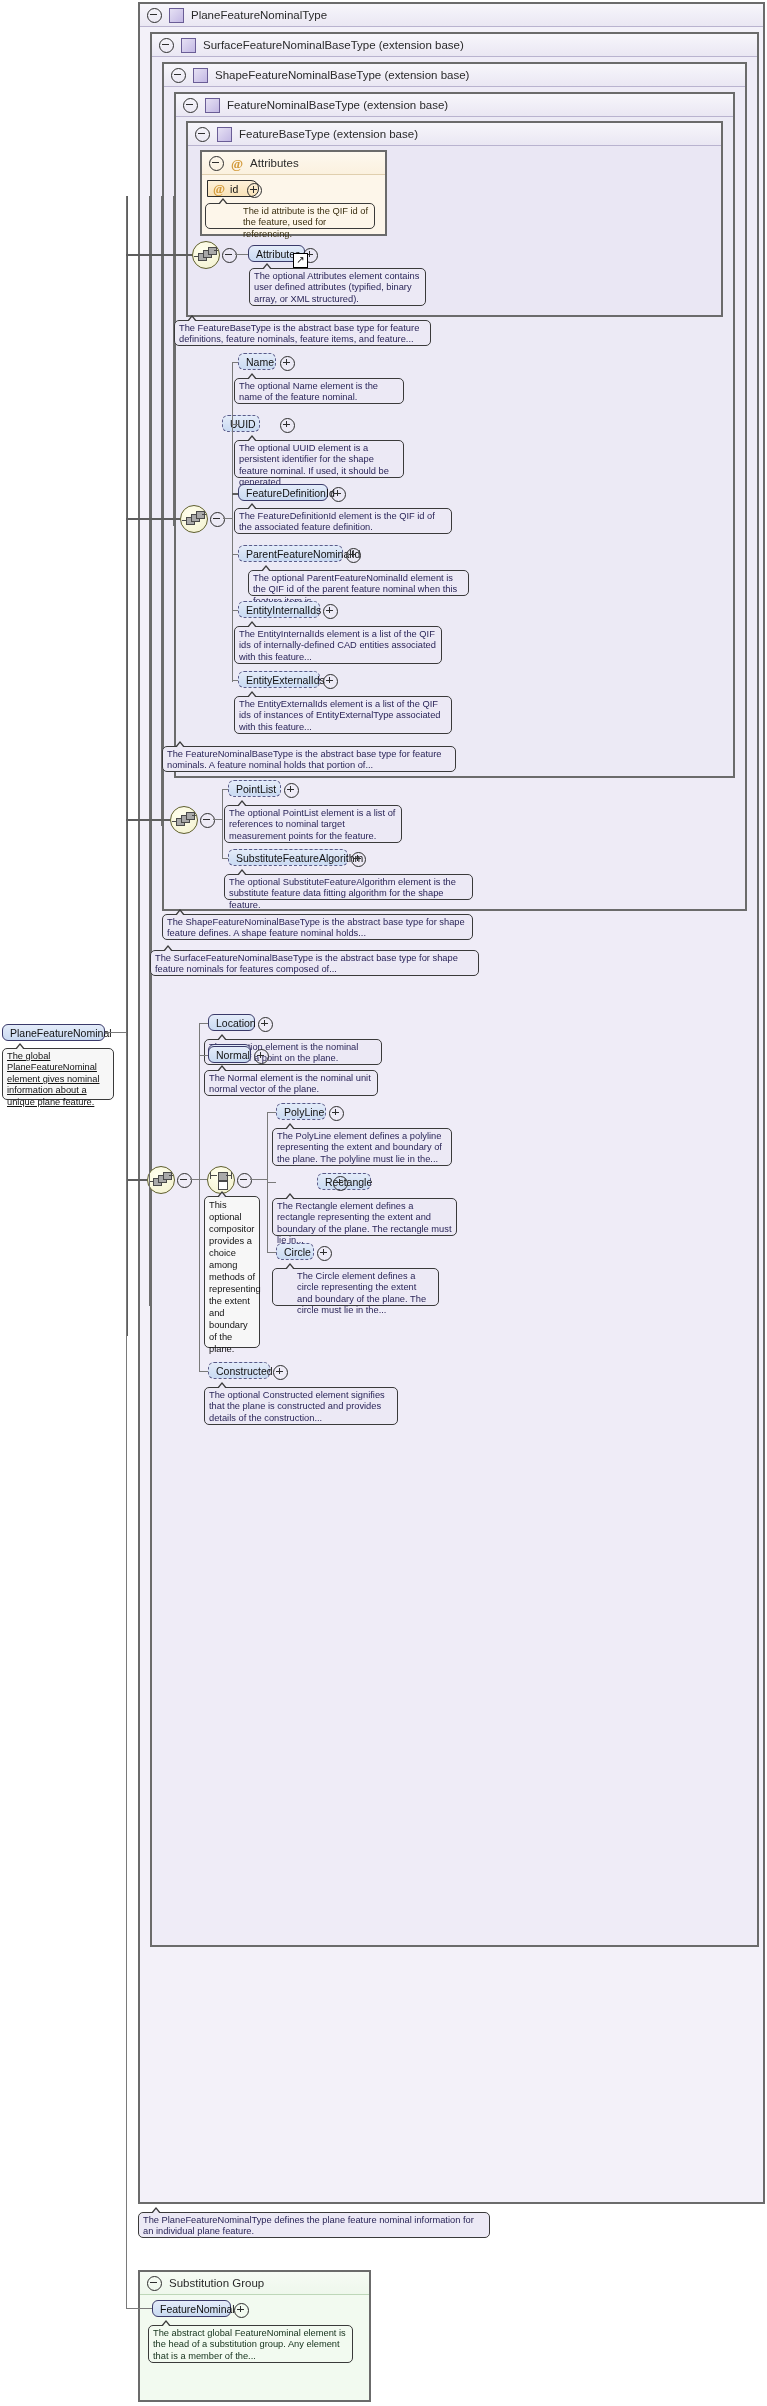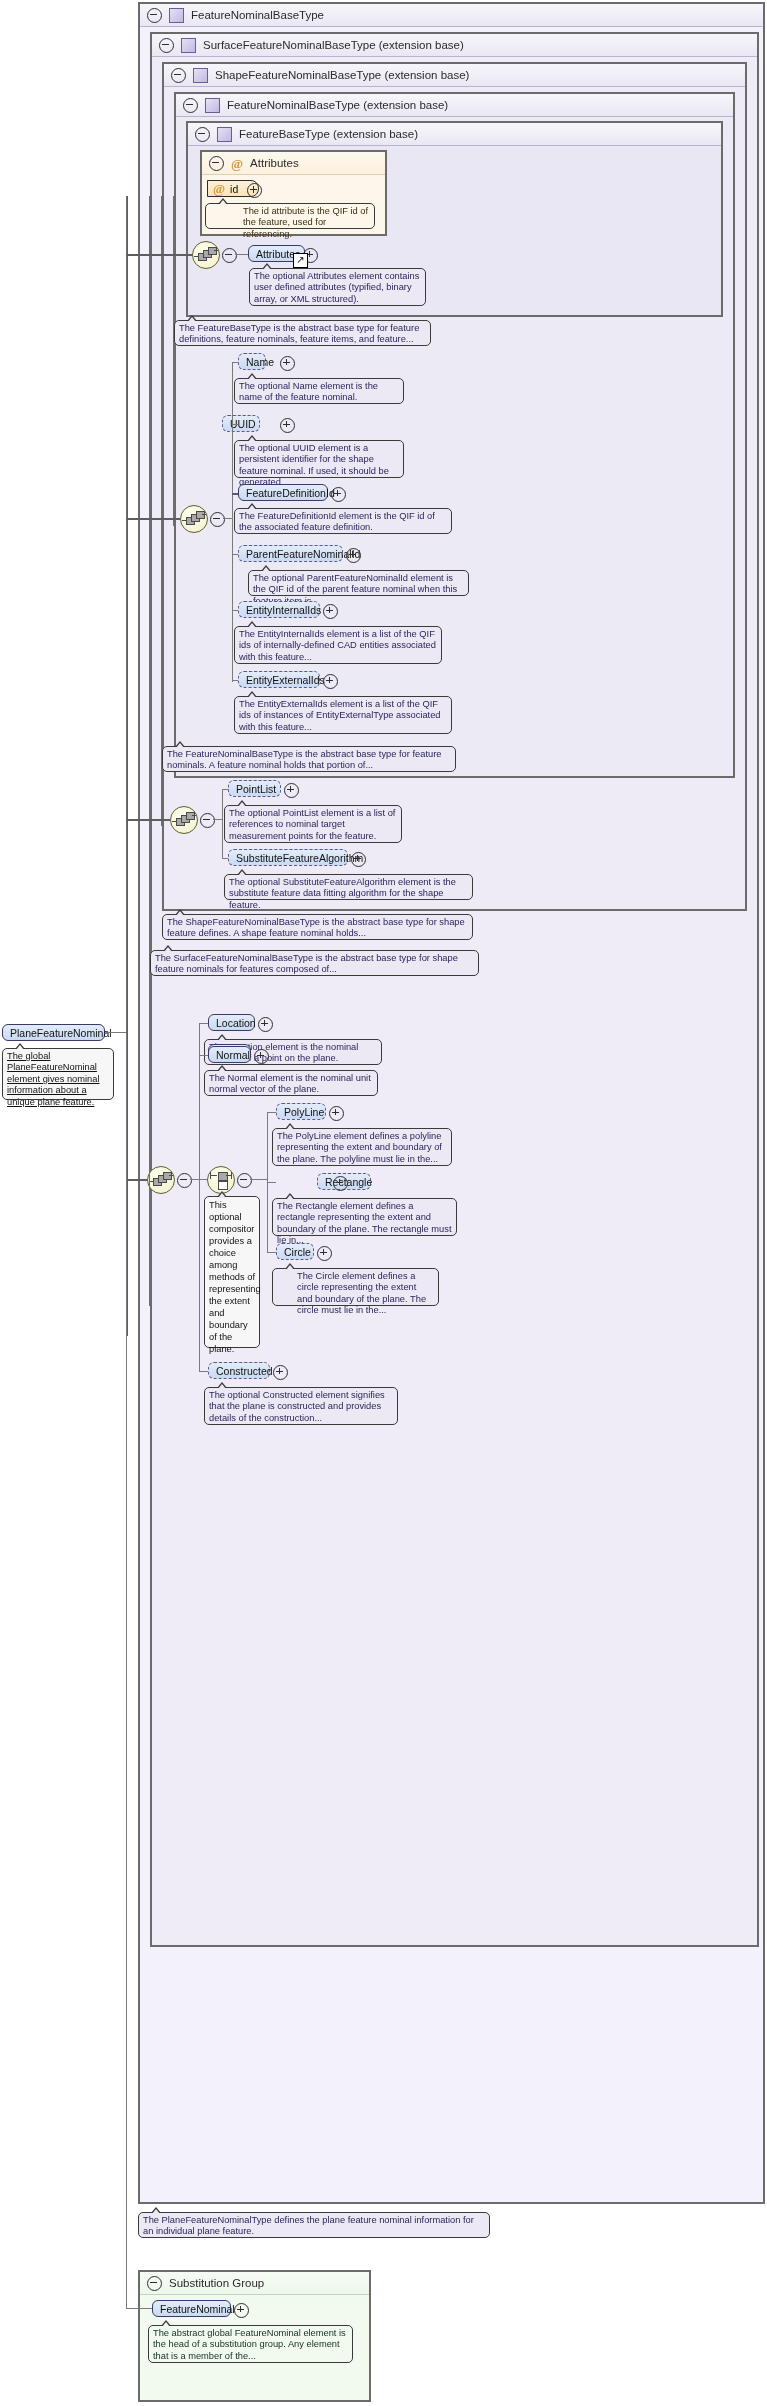--- a/index.html
+++ b/index.html
@@ -142,21 +142,21 @@
 </style>
 </head>
 <body>
 
 <div class="canvas">
 
   <div class="panel lvl0" style="left:138px;top:2px;width:627px;height:2202px;">
     <div class="panel-head">
       <span class="pm"></span>
       <span class="typeicon"></span>
-      <span>FeatureNominalBaseType</span>
+      <span>PlaneFeatureNominalType</span>
     </div>
   </div>
 
   <div class="panel lvl1" style="left:150px;top:32px;width:609px;height:1915px;">
     <div class="panel-head">
       <span class="pm"></span>
       <span class="typeicon"></span>
       <span>SurfaceFeatureNominalBaseType (extension base)</span>
     </div>
   </div>
@@ -227,21 +227,21 @@
 
   <div class="comp" style="left:180px;top:505px;">
     <span class="sq" style="left:5px;top:11px;width:7px;height:6px;"></span>
     <span class="sq" style="left:10px;top:8px;width:7px;height:6px;"></span>
     <span class="sq" style="left:15px;top:5px;width:7px;height:6px;"></span>
     <span class="ln" style="left:1px;top:13.5px;width:5px;height:1px;"></span>
     <span class="ln" style="left:21px;top:7.5px;width:4px;height:1px;"></span>
   </div>
   <span class="pm" style="position:absolute;left:210px;top:511.5px;"></span>
 
-  <div class="elem opt" style="left:238px;top:353px;width:28px;">
+  <div class="elem opt" style="left:238px;top:353px;width:38px;">
     <span>Name</span>
   </div>
   <span class="pm plus" style="position:absolute;left:280px;top:355.5px;"></span>
   <div class="doc" style="left:234px;top:378px;width:170px;height:26px;">The optional Name element is the name of the feature nominal.</div>
 
   <div class="elem opt" style="left:222px;top:415px;width:38px;">
     <span>UUID</span>
   </div>
   <span class="pm plus" style="position:absolute;left:280px;top:417.5px;"></span>
   <div class="doc" style="left:234px;top:440px;width:170px;height:38px;">The optional UUID element is a persistent identifier for the shape feature nominal. If used, it should be generated...</div>

